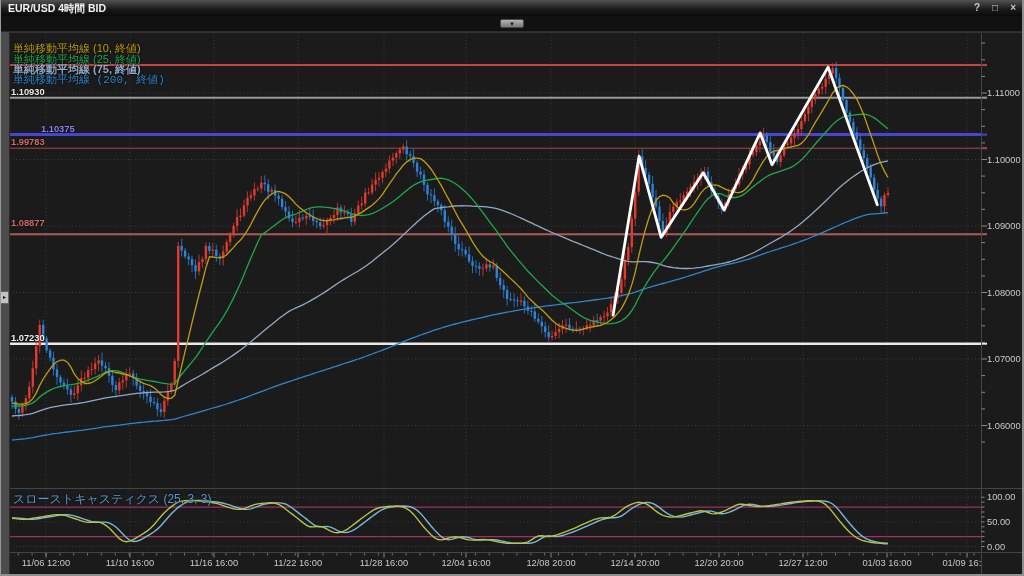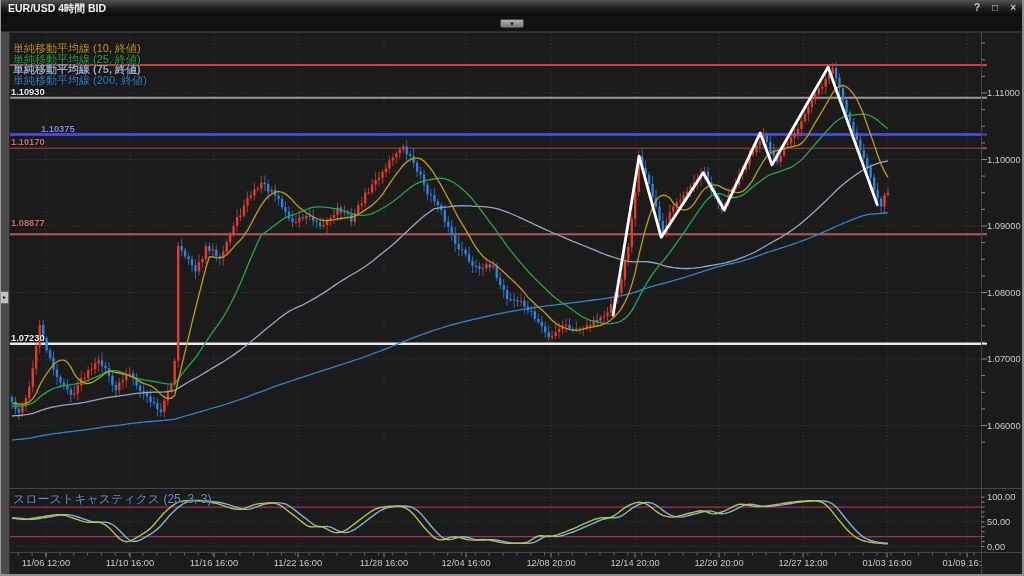--- a/index.html
+++ b/index.html
@@ -778,27 +778,27 @@
   </div>
 
   <div class="left-strip">
     <button class="expand"><span>▸</span></button>
   </div>
 
   <div class="legend">
     <div class="lg-row" style="color: rgb(192, 156, 16);">単純移動平均線 (10, 終値)</div>
     <div class="lg-row" style="color: rgb(33, 168, 75);">単純移動平均線 (25, 終値)</div>
     <div class="lg-row" style="color: rgb(147, 169, 198); font-weight: bold;">単純移動平均線 (75, 終値)</div>
-    <div class="lg-row" style="color: rgb(47, 134, 204);">単純移動平均線 (200, 終値)</div>
+    <div class="lg-row" style="color: rgb(47, 134, 204); font-family: Liberation Mono, monospace;">単純移動平均線 (200, 終値)</div>
   </div>
 
   <div id="price-labels">
       <div class="plabel" style="top: 87px; color: rgb(232, 232, 232);">1.10930</div>
       <div class="plabel" style="top: 124px; color: rgb(133, 133, 234); padding-left: 30px;">1.10375</div>
-      <div class="plabel" style="top: 137px; color: rgb(207, 106, 106);">1.10170</div>
+      <div class="plabel" style="top: 137px; color: rgb(207, 106, 106);">1.99783</div>
       <div class="plabel" style="top: 218px; color: rgb(207, 106, 106);">1.08877</div>
       <div class="plabel" style="top: 333px; color: rgb(242, 242, 242); text-align: center;">1.07230</div>
     </div>
 
   <div class="stoch-label" style="color: rgb(91, 154, 214);">スローストキャスティクス (25, 3, 3)</div>
 
   <div class="rail-l"></div>
   <div class="rail-r"></div>
   <div class="rail-b"></div>
 </div>

